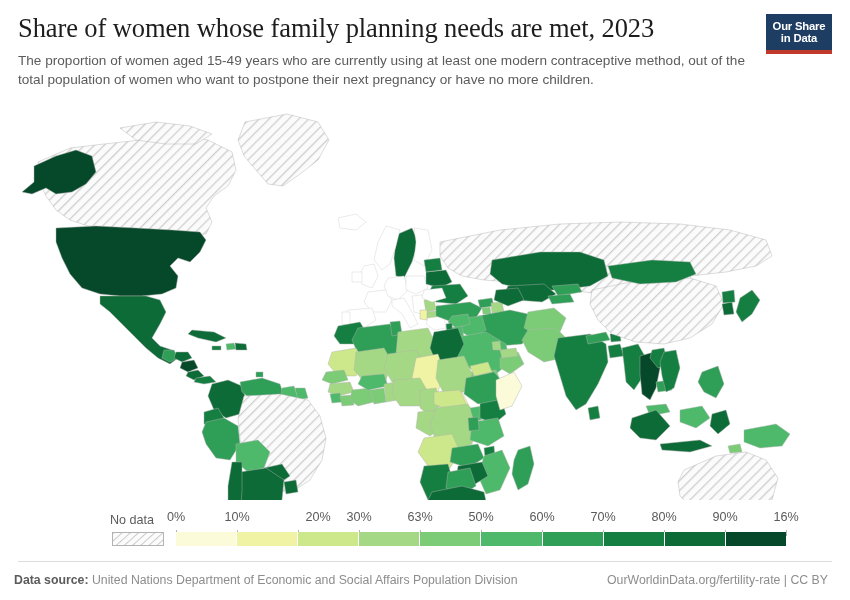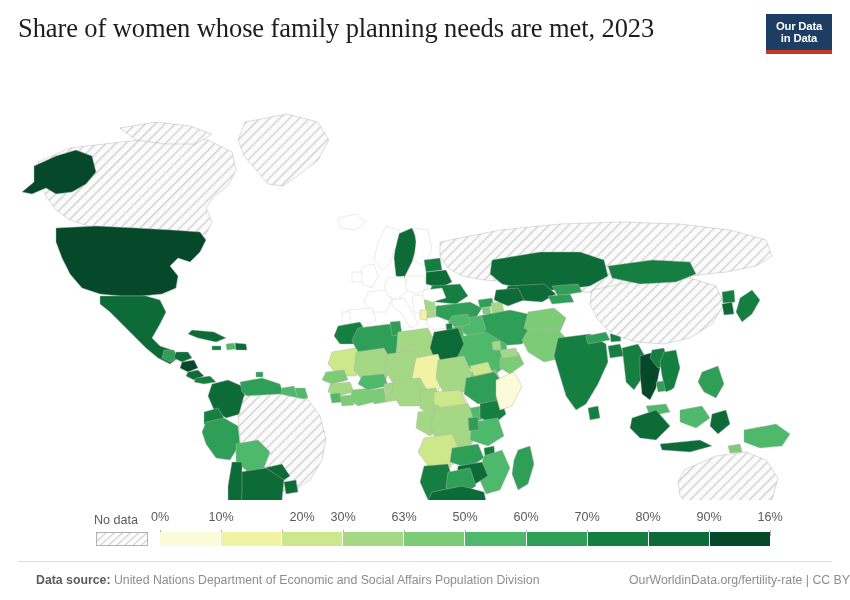--- a/index.html
+++ b/index.html
@@ -97,21 +97,21 @@
   
   .legend {
     position: absolute;
     left: 0;
     top: 505px;
     width: 850px;
     height: 48px;
   }
   .legend-inner {
     position: absolute;
-    left: 94px;
+    left: 110px;
     top: 0;
     width: 676px;
     height: 48px;
   }
   .legend-nodata-label {
     position: absolute;
     left: 0; top: 8px;
     font-size: 12.6px;
     color: #5b5b5b;
     white-space: nowrap;
@@ -170,45 +170,49 @@
   .footer-rule {
     position: absolute;
     left: 18px;
     top: 561px;
     width: 814px;
     height: 1px;
     background: #dcdcdc;
   }
   .footer {
     position: absolute;
-    left: 36px;
+    left: 14px;
     top: 569px;
     width: 814px;
     height: 22px;
     display: flex;
     align-items: center;
     justify-content: space-between;
     font-size: 12.3px;
     color: #8d8d8d;
   }
   .footer .src-label { font-weight: 700; color: #5b5b5b; }
   .footer-left { white-space: nowrap; }
   .footer-right { white-space: nowrap; text-align: right; }
 </style>
 </head>
 <body>
 
 <div class="chart-frame">
 
   <div class="header">
     <h1 class="title">Share of women whose family planning needs are met, 2023</h1>
+    <p class="subtitle">
+      <span>The proportion of women aged 15-49 years who are currently using at least one modern contraceptive method,</span>
+      <span>out of the total population of women who want to postpone their next pregnancy or have no more children.</span>
+    </p>
   </div>
 
   <div class="owid-logo">
-    <span>Our Data</span>
+    <span>Our Share</span>
     <span>in Data</span>
   </div>
 
   <div class="map-area">
     <svg viewBox="0 0 850 400" preserveAspectRatio="xMidYMid meet">
       <defs>
         <pattern id="hatch" width="7" height="7" patternTransform="rotate(45)" patternUnits="userSpaceOnUse">
           <rect width="7" height="7" fill="#fbfbfb"></rect>
           <line x1="0" y1="0" x2="0" y2="7" stroke="#cfcfcf" stroke-width="2.6"></line>
         </pattern>

